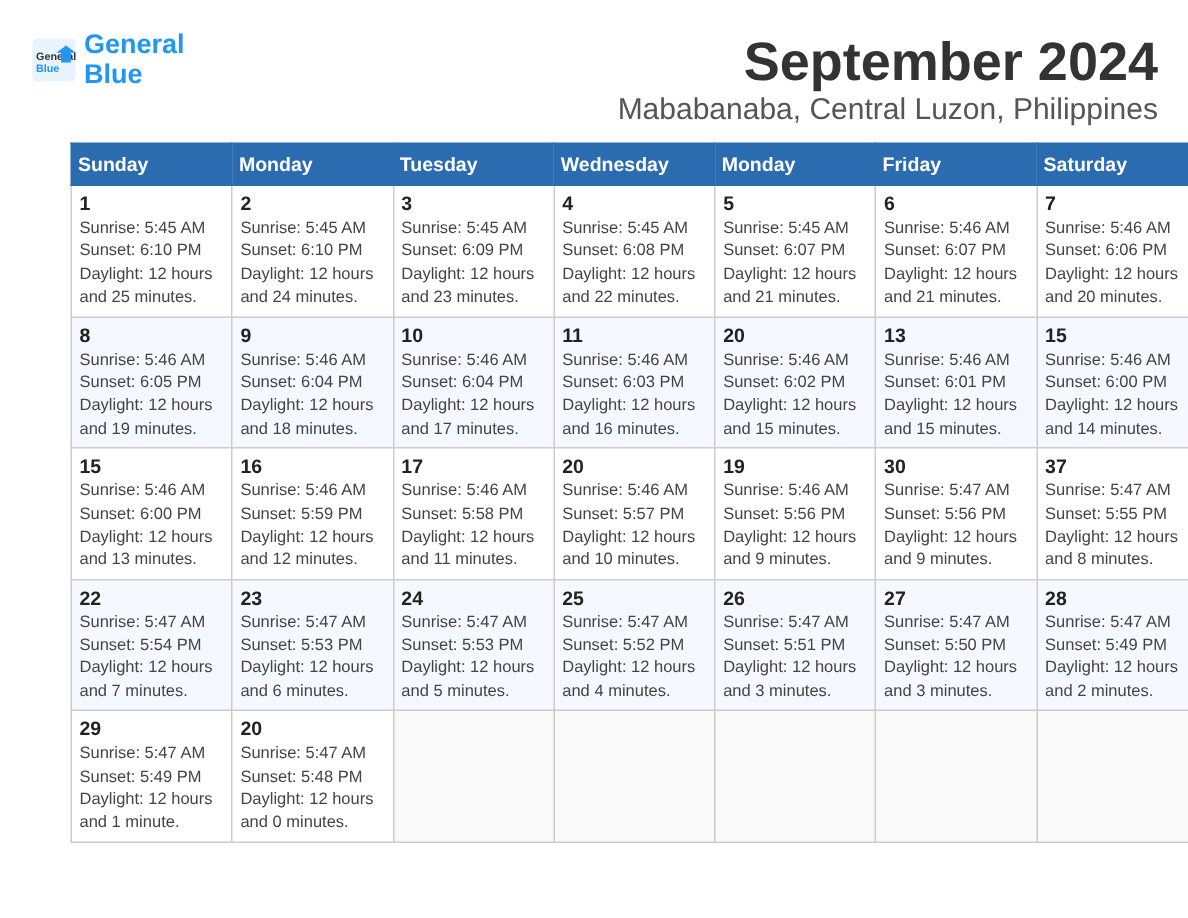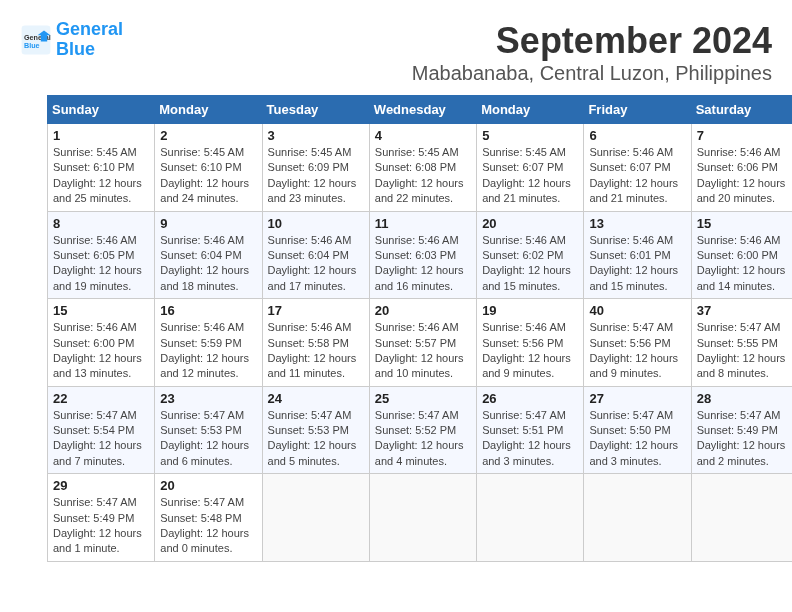--- a/index.html
+++ b/index.html
@@ -253,21 +253,21 @@
 and 10 minutes.</div>
         </td>
         <td>
           <div class="day-number">19</div>
           <div class="day-info" style="white-space: pre-line;">Sunrise: 5:46 AM
 Sunset: 5:56 PM
 Daylight: 12 hours
 and 9 minutes.</div>
         </td>
         <td>
-          <div class="day-number">40</div>
+          <div class="day-number">30</div>
           <div class="day-info" style="white-space: pre-line;">Sunrise: 5:47 AM
 Sunset: 5:56 PM
 Daylight: 12 hours
 and 9 minutes.</div>
         </td>
         <td>
           <div class="day-number">37</div>
           <div class="day-info" style="white-space: pre-line;">Sunrise: 5:47 AM
 Sunset: 5:55 PM
 Daylight: 12 hours

